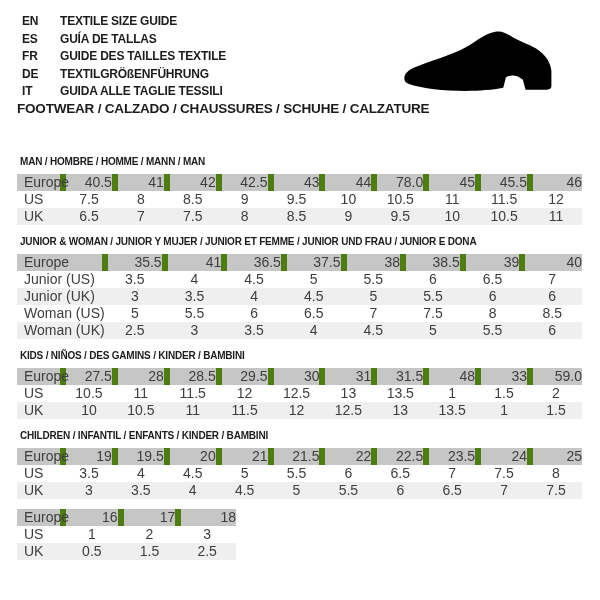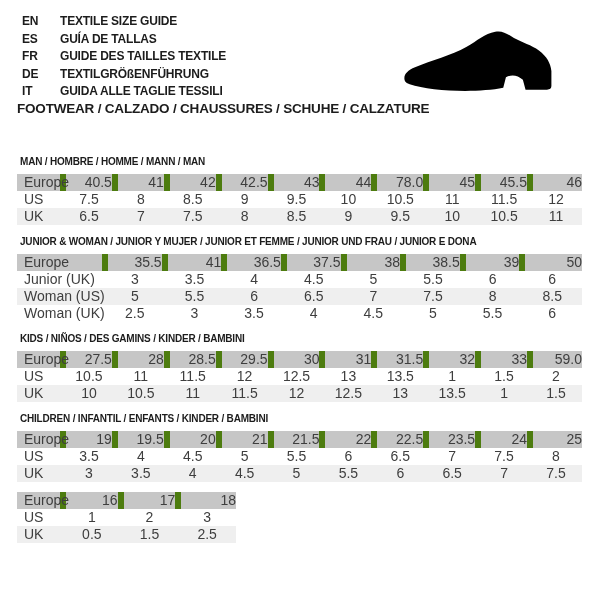--- a/index.html
+++ b/index.html
@@ -203,21 +203,32 @@
         <tbody>
           <tr class="header-row">
             <td class="label">Europe</td>
             <td>35.5</td>
             <td>41</td>
             <td>36.5</td>
             <td>37.5</td>
             <td>38</td>
             <td>38.5</td>
             <td>39</td>
-            <td>50</td>
+            <td>40</td>
+          </tr>
+          <tr>
+            <td class="label">Junior (US)</td>
+            <td>3.5</td>
+            <td>4</td>
+            <td>4.5</td>
+            <td>5</td>
+            <td>5.5</td>
+            <td>6</td>
+            <td>6.5</td>
+            <td>7</td>
           </tr>
           <tr>
             <td class="label">Junior (UK)</td>
             <td>3</td>
             <td>3.5</td>
             <td>4</td>
             <td>4.5</td>
             <td>5</td>
             <td>5.5</td>
             <td>6</td>
@@ -268,21 +279,21 @@
         <tbody>
           <tr class="header-row">
             <td class="label">Europe</td>
             <td>27.5</td>
             <td>28</td>
             <td>28.5</td>
             <td>29.5</td>
             <td>30</td>
             <td>31</td>
             <td>31.5</td>
-            <td>32</td>
+            <td>48</td>
             <td>33</td>
             <td>59.0</td>
           </tr>
           <tr>
             <td class="label">US</td>
             <td>10.5</td>
             <td>11</td>
             <td>11.5</td>
             <td>12</td>
             <td>12.5</td>

